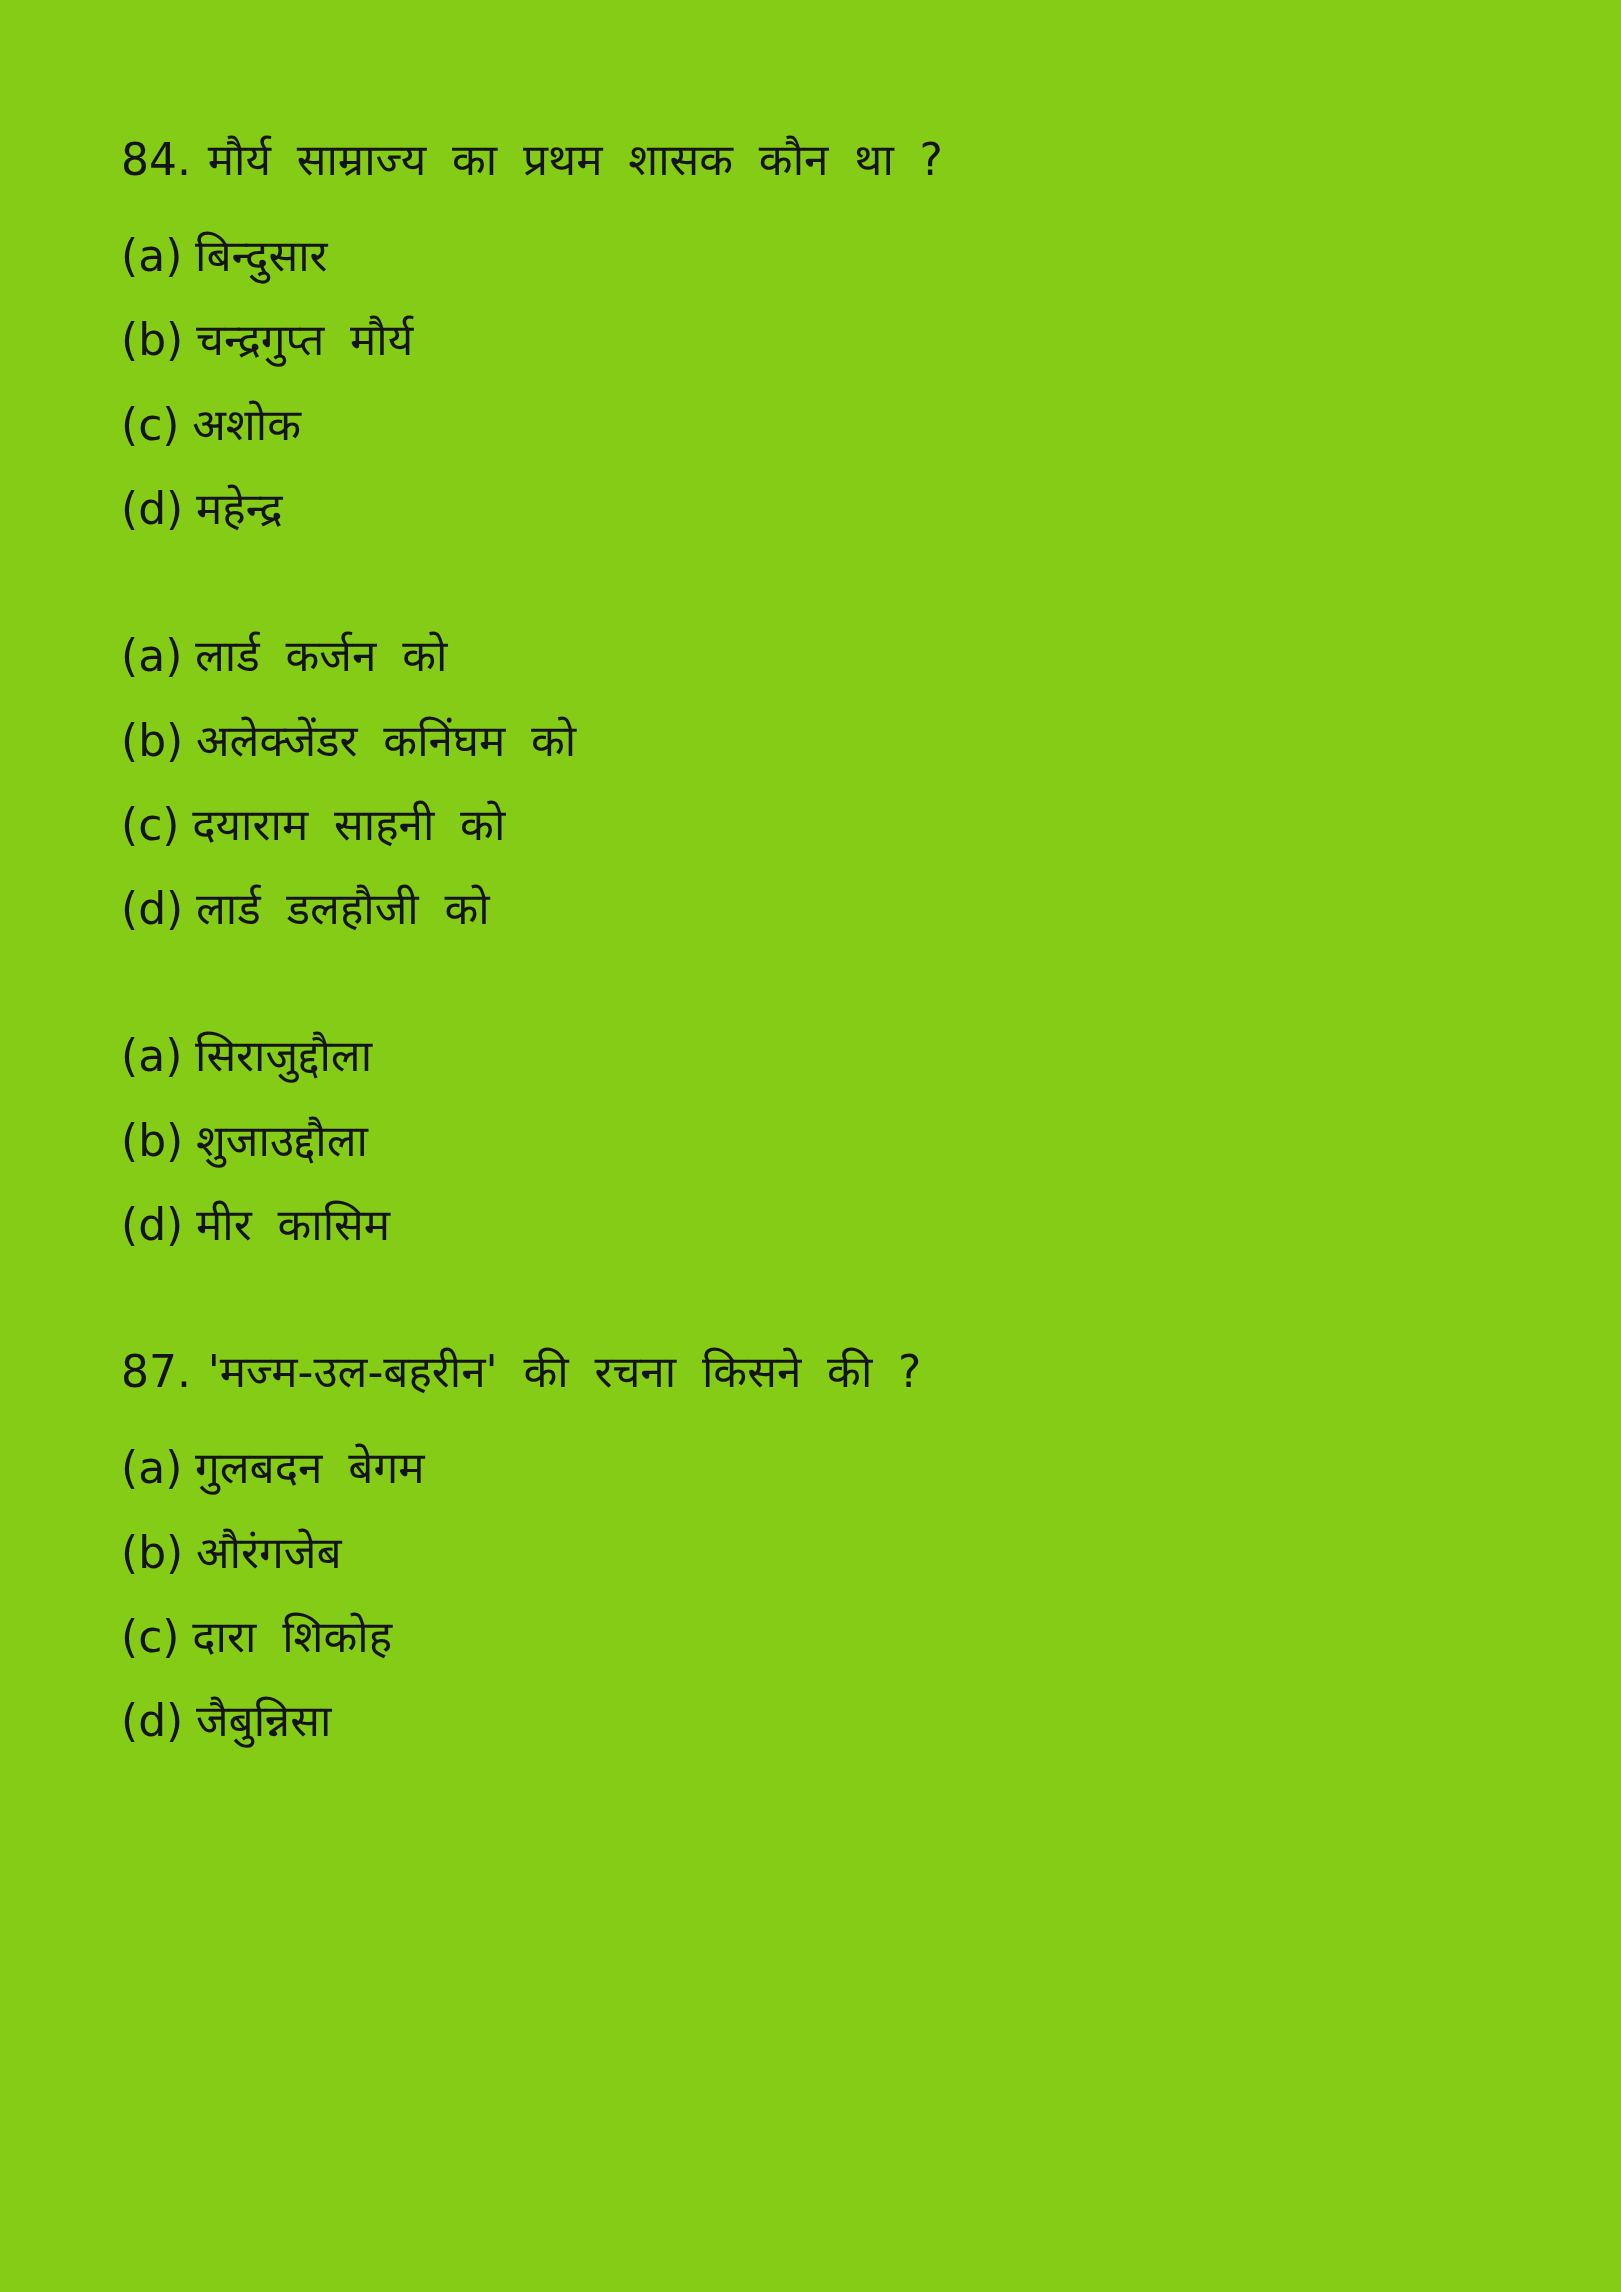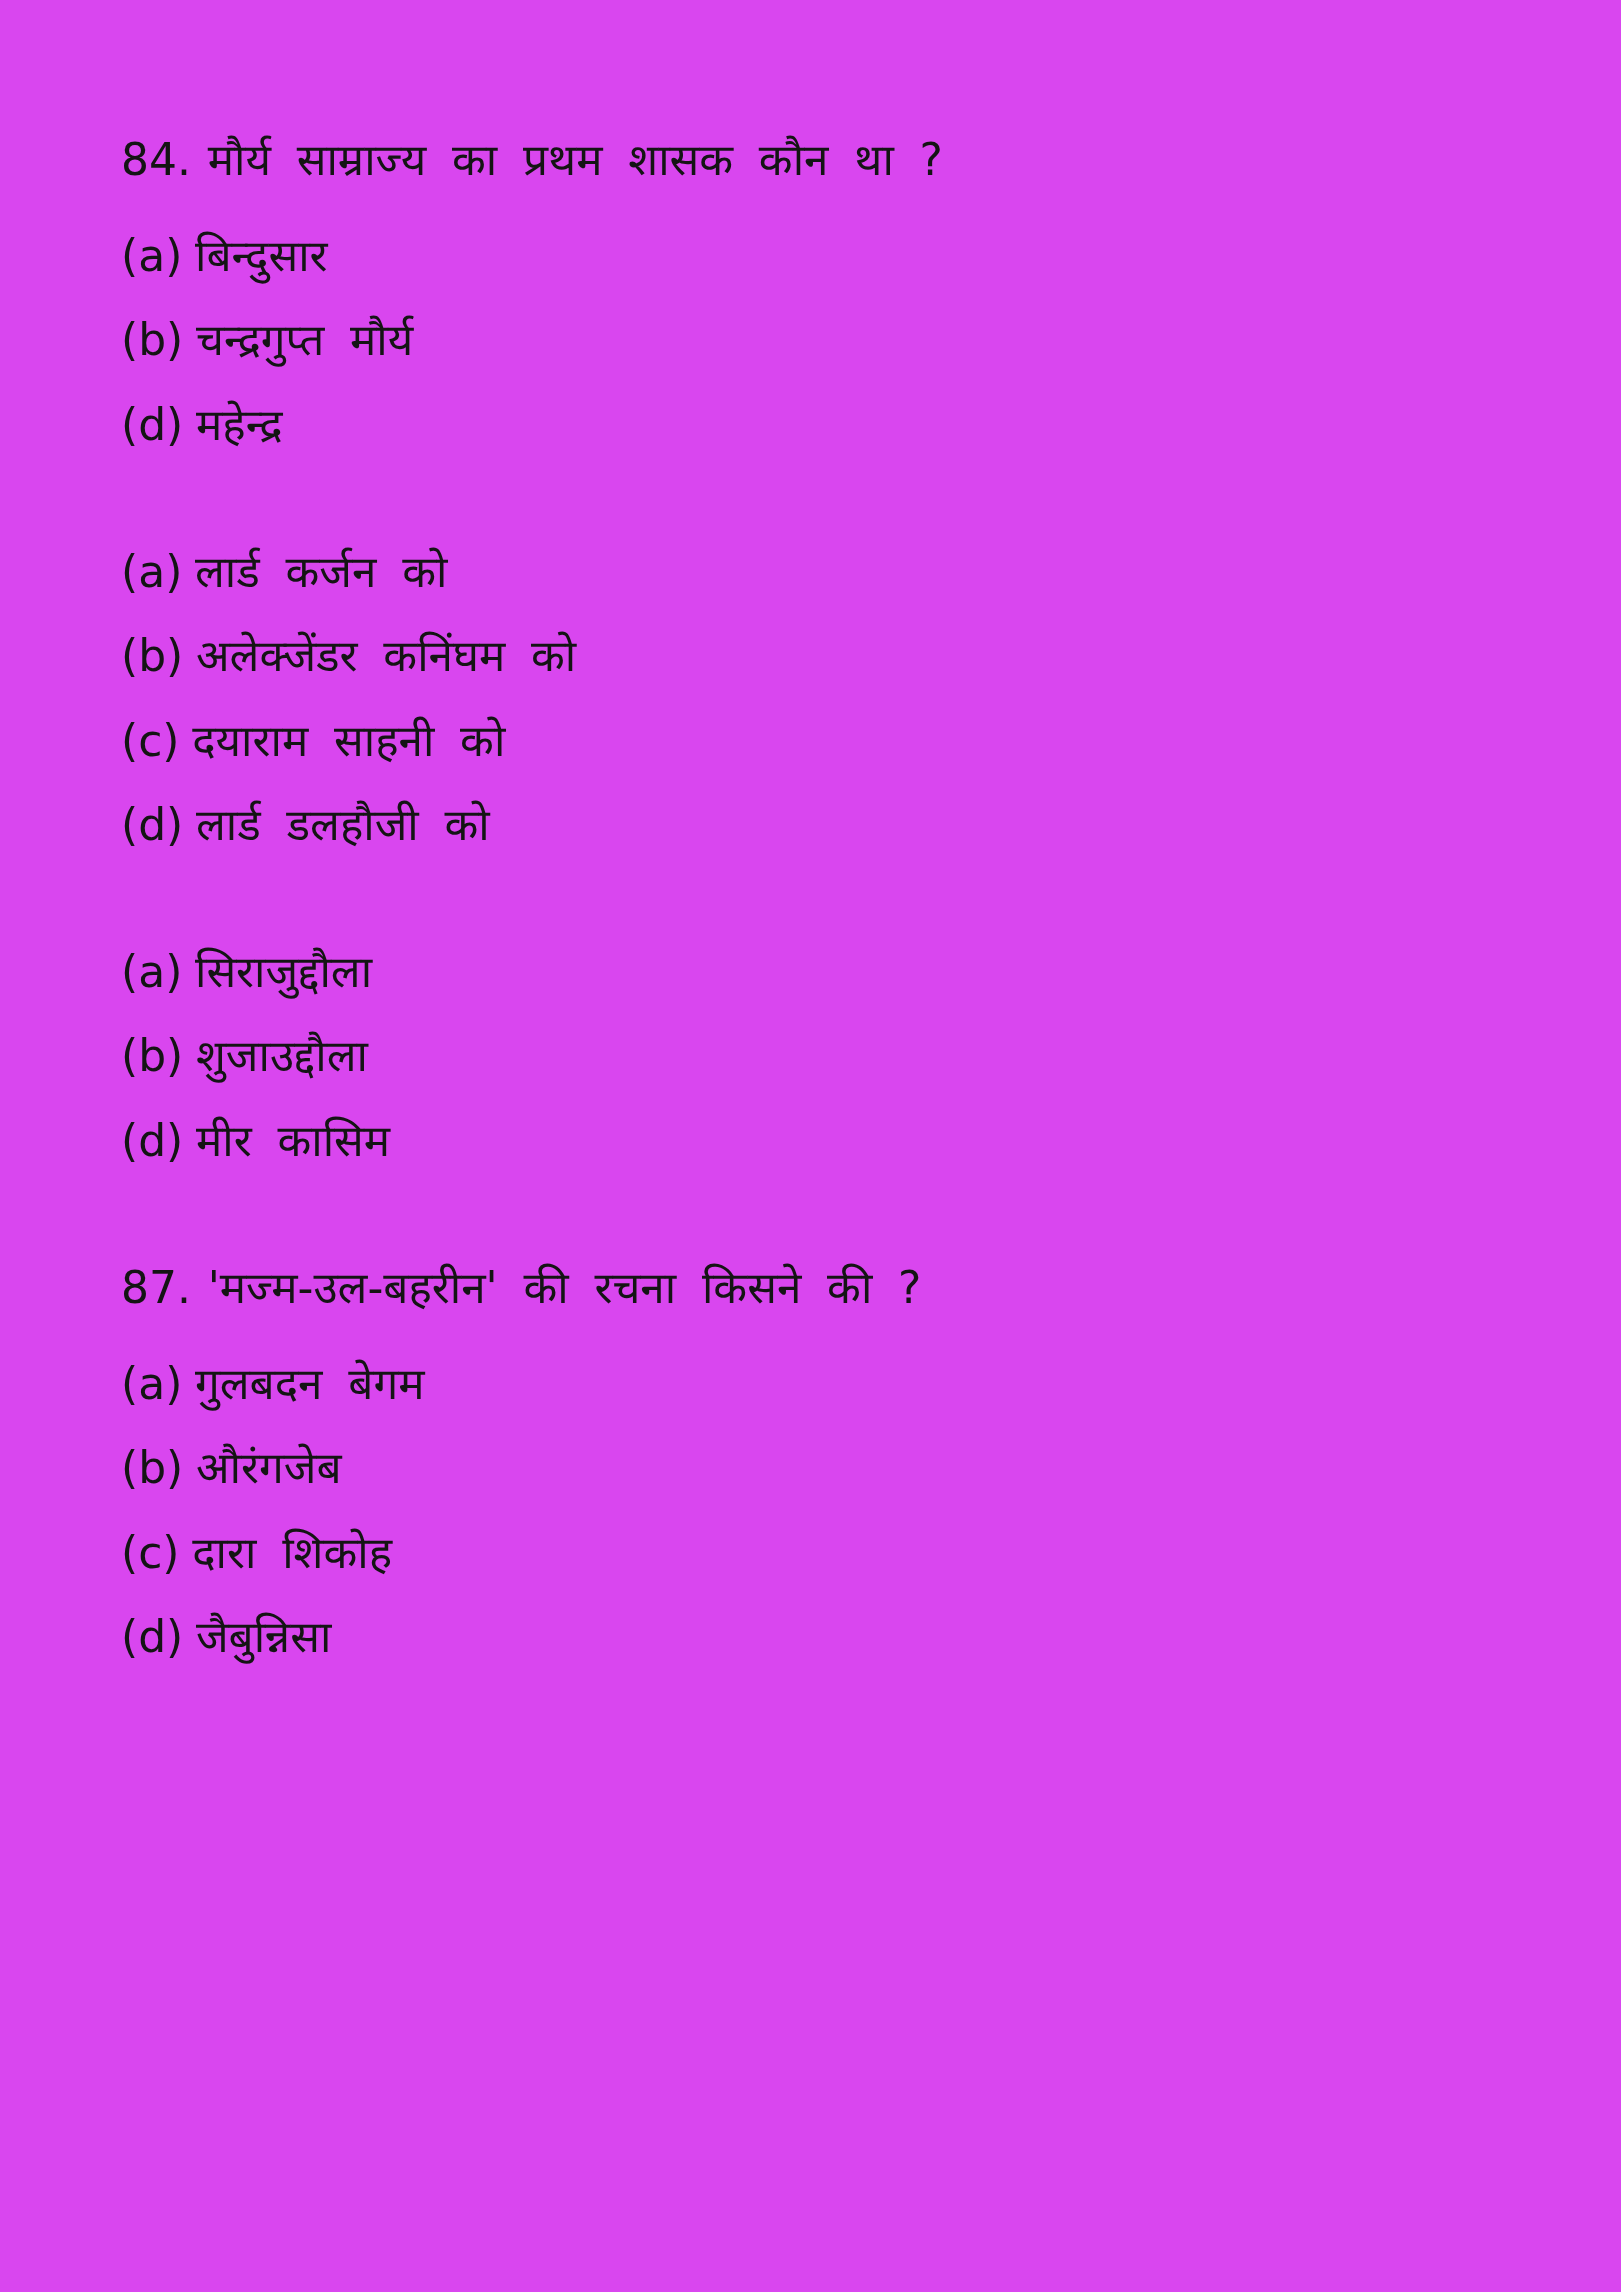--- a/index.html
+++ b/index.html
@@ -16,21 +16,21 @@
     font-family: "DejaVu Sans", "Liberation Sans", sans-serif;
   }
   .page {
     position: absolute;
     top: 0;
     left: 0;
     width: 1621px;
     height: 2293px;
     box-sizing: border-box;
     padding: 131px 98px 0 121px;
-    background: #d946ef;
+    background: #84cc16;
   }
   .question {
     margin: 0 0 90px 0;
   }
   .q-head {
     font-size: 44px;
     line-height: 57px;
     margin: 0 0 39px 0;
     word-spacing: 11.8px;
     white-space: nowrap;
@@ -60,20 +60,23 @@
 
   <section class="question">
     <div class="q-head">
       <span class="q-num">84.</span><span class="q-text">मौर्य साम्राज्य का प्रथम शासक कौन था ?</span>
     </div>
     <div class="option">
       <span class="opt-label">(a)</span><span class="opt-text">बिन्दुसार</span>
     </div>
     <div class="option">
       <span class="opt-label">(b)</span><span class="opt-text">चन्द्रगुप्त मौर्य</span>
+    </div>
+    <div class="option">
+      <span class="opt-label">(c)</span><span class="opt-text">अशोक</span>
     </div>
     <div class="option">
       <span class="opt-label">(d)</span><span class="opt-text">महेन्द्र</span>
     </div>
   </section>
 
   <section class="question">
     <div class="option">
       <span class="opt-label">(a)</span><span class="opt-text">लार्ड कर्जन को</span>
     </div>

